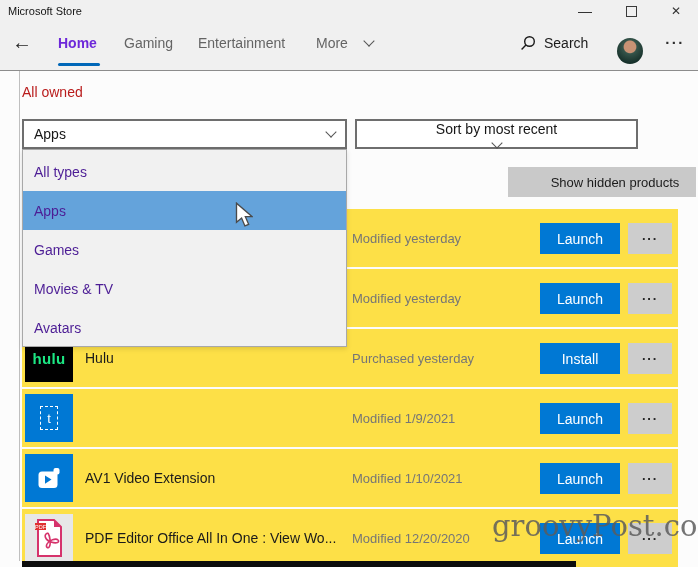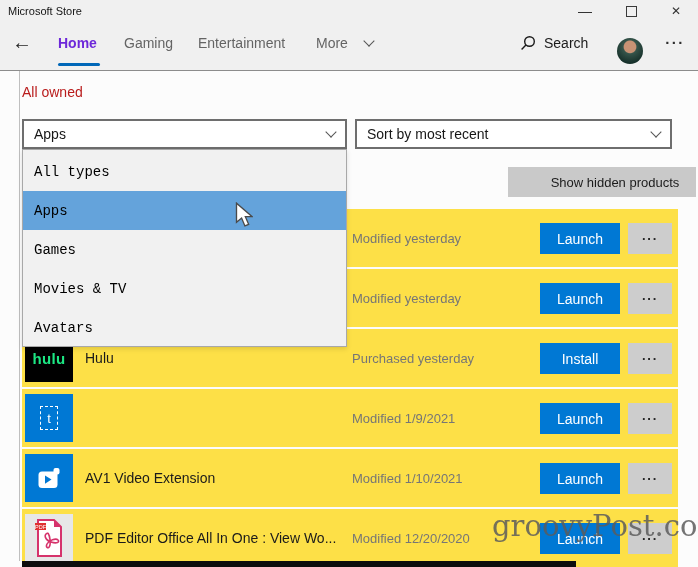--- a/index.html
+++ b/index.html
@@ -33,21 +33,21 @@
 
   
   .hline{position:absolute;top:70px;left:0;width:698px;height:1px;background:#8c8c8c;z-index:4;}
   .vline{position:absolute;top:71px;left:19px;width:1px;height:490px;background:#bfbfbf;z-index:1;}
 
   
   .all-owned{position:absolute;left:22px;top:84px;font-size:14px;color:#b91c1c;z-index:2;}
   .select{position:absolute;top:119px;height:30px;background:#fff;border:2px solid #6e6e6e;box-sizing:border-box;
           display:flex;align-items:center;justify-content:space-between;padding:0 10px;font-size:14px;color:#161616;z-index:2;}
   .select-type{left:22px;width:325px;}
-  .select-sort{left:355px;width:317px;}
+  .select-sort{left:355px;width:283px;flex-direction:column;}
   .show-hidden{position:absolute;left:508px;top:167px;width:162px;height:30px;background:#c9c9c9;
                display:flex;align-items:center;justify-content:center;font-size:13px;color:#1b1b1b;z-index:2;padding-left:26px;}
 
   
   .rows{position:absolute;left:22px;top:209px;width:656px;z-index:1;}
   .row{position:relative;height:58px;margin-bottom:2px;background:#fde047;}
   .app-icon{position:absolute;left:3px;top:5px;width:48px;height:48px;display:flex;align-items:center;justify-content:center;}
   .icon-hulu{background:#000;color:#1ce783;font-weight:700;font-size:15px;letter-spacing:.3px;}
   .icon-blue{background:#0078d4;}
   .tbox{width:16px;height:22px;border:1px dashed #fff;color:#fff;font-size:13px;display:flex;align-items:center;justify-content:center;}
@@ -56,21 +56,21 @@
             max-width:262px;white-space:nowrap;overflow:hidden;}
   .row-status{position:absolute;left:330px;top:0;height:58px;display:flex;align-items:center;font-size:13px;color:#767676;white-space:nowrap;}
   .row-btn{position:absolute;left:518px;top:14px;width:80px;height:31px;background:#0078d4;color:#fff;border:none;
            display:flex;align-items:center;justify-content:center;font-size:14px;font-family:inherit;}
   .row-more{position:absolute;left:606px;top:14px;width:44px;height:31px;background:#cdcdcd;color:#222;
             display:flex;align-items:center;justify-content:center;font-size:13px;font-weight:700;letter-spacing:1px;}
 
   
   .dropdown{position:absolute;left:22px;top:149px;width:325px;height:198px;background:#f1f1f1;
             border:1px solid #a8a8a8;box-sizing:border-box;z-index:5;padding-top:2px;box-shadow:0 2px 5px rgba(0,0,0,.12);}
-  .opt{height:39px;display:flex;align-items:center;padding-left:11px;font-size:14px;color:#000000;font-family:Liberation Mono, monospace;}
+  .opt{height:39px;display:flex;align-items:center;padding-left:11px;font-size:14px;color:#4c1d95;}
   .opt.selected{background:#64a3db;}
   .cursor{position:absolute;left:212px;top:52px;z-index:6;}
 
   
   .watermark{position:absolute;left:492px;top:509px;font-family:"DejaVu Serif",serif;font-size:29px;
              color:rgba(92,92,92,.85);z-index:8;white-space:nowrap;}
   .blackbar{position:absolute;left:22px;top:561px;width:554px;height:6px;background:#0d0d0d;z-index:9;}
 </style>
 </head>
 <body>

